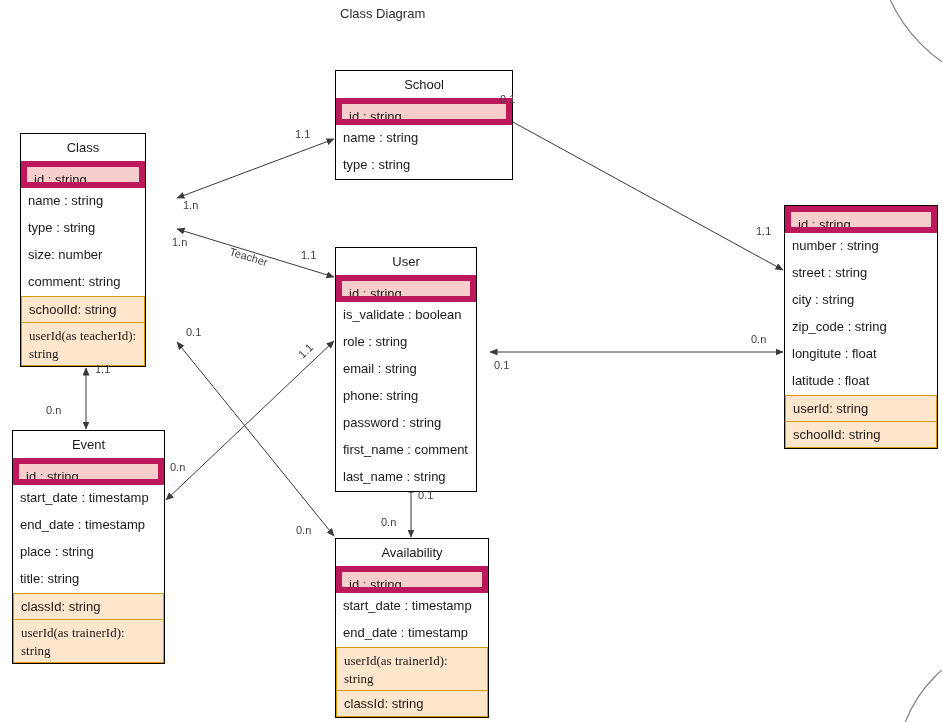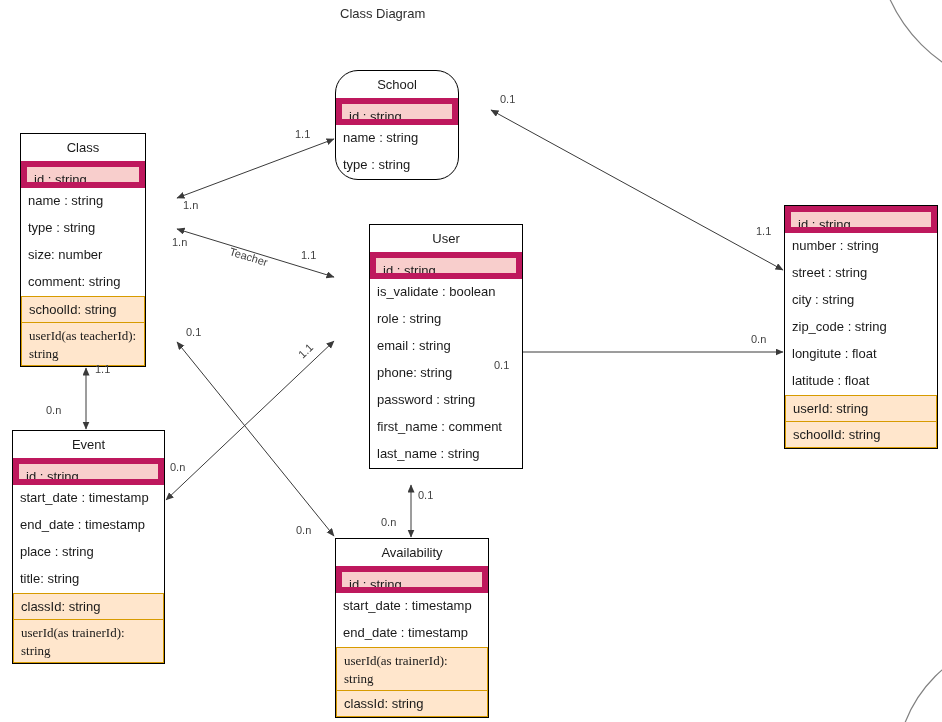--- a/index.html
+++ b/index.html
@@ -52,39 +52,39 @@
     <line x1="490" y1="352" x2="783" y2="352" stroke="#3a3a3a" stroke-width="1" marker-start="url(#ahs)" marker-end="url(#ah)"></line>
     <line x1="86" y1="368" x2="86" y2="429" stroke="#3a3a3a" stroke-width="1" marker-start="url(#ahs)" marker-end="url(#ah)"></line>
     <line x1="177" y1="342" x2="334" y2="536" stroke="#3a3a3a" stroke-width="1" marker-start="url(#ahs)" marker-end="url(#ah)"></line>
     <line x1="166" y1="500" x2="334" y2="341" stroke="#3a3a3a" stroke-width="1" marker-start="url(#ahs)" marker-end="url(#ah)"></line>
     <line x1="411" y1="485" x2="411" y2="537" stroke="#3a3a3a" stroke-width="1" marker-start="url(#ahs)" marker-end="url(#ah)"></line>
 
     <circle cx="1031" cy="-65" r="155" fill="none" stroke="#808080" stroke-width="1.2"></circle>
     <circle cx="1030" cy="771" r="134" fill="none" stroke="#808080" stroke-width="1.2"></circle>
   </svg>
 
-  <div class="entity" style="left:335px;top:70px;width:124px;border-radius:23px;">
+  <div class="entity" style="left:335px;top:70px;width:178px;">
     <div class="title">School</div>
     <div class="row pk">id : string</div>
     <div class="row">name : string</div>
     <div class="row">type : string</div>
   </div>
 
   <div class="entity" style="left:20px;top:133px;width:126px;">
     <div class="title">Class</div>
     <div class="row pk">id : string</div>
     <div class="row">name : string</div>
     <div class="row">type : string</div>
     <div class="row">size: number</div>
     <div class="row">comment: string</div>
     <div class="row fk">schoolId: string</div>
     <div class="row fk tall">userId(as teacherId): string</div>
   </div>
 
-  <div class="entity" style="left:335px;top:224px;width:154px;margin-left:34px;">
+  <div class="entity" style="left:335px;top:247px;width:142px;">
     <div class="title">User</div>
     <div class="row pk">id : string</div>
     <div class="row">is_validate : boolean</div>
     <div class="row">role : string</div>
     <div class="row">email : string</div>
     <div class="row">phone: string</div>
     <div class="row">password : string</div>
     <div class="row">first_name : comment</div>
     <div class="row">last_name : string</div>
   </div>

